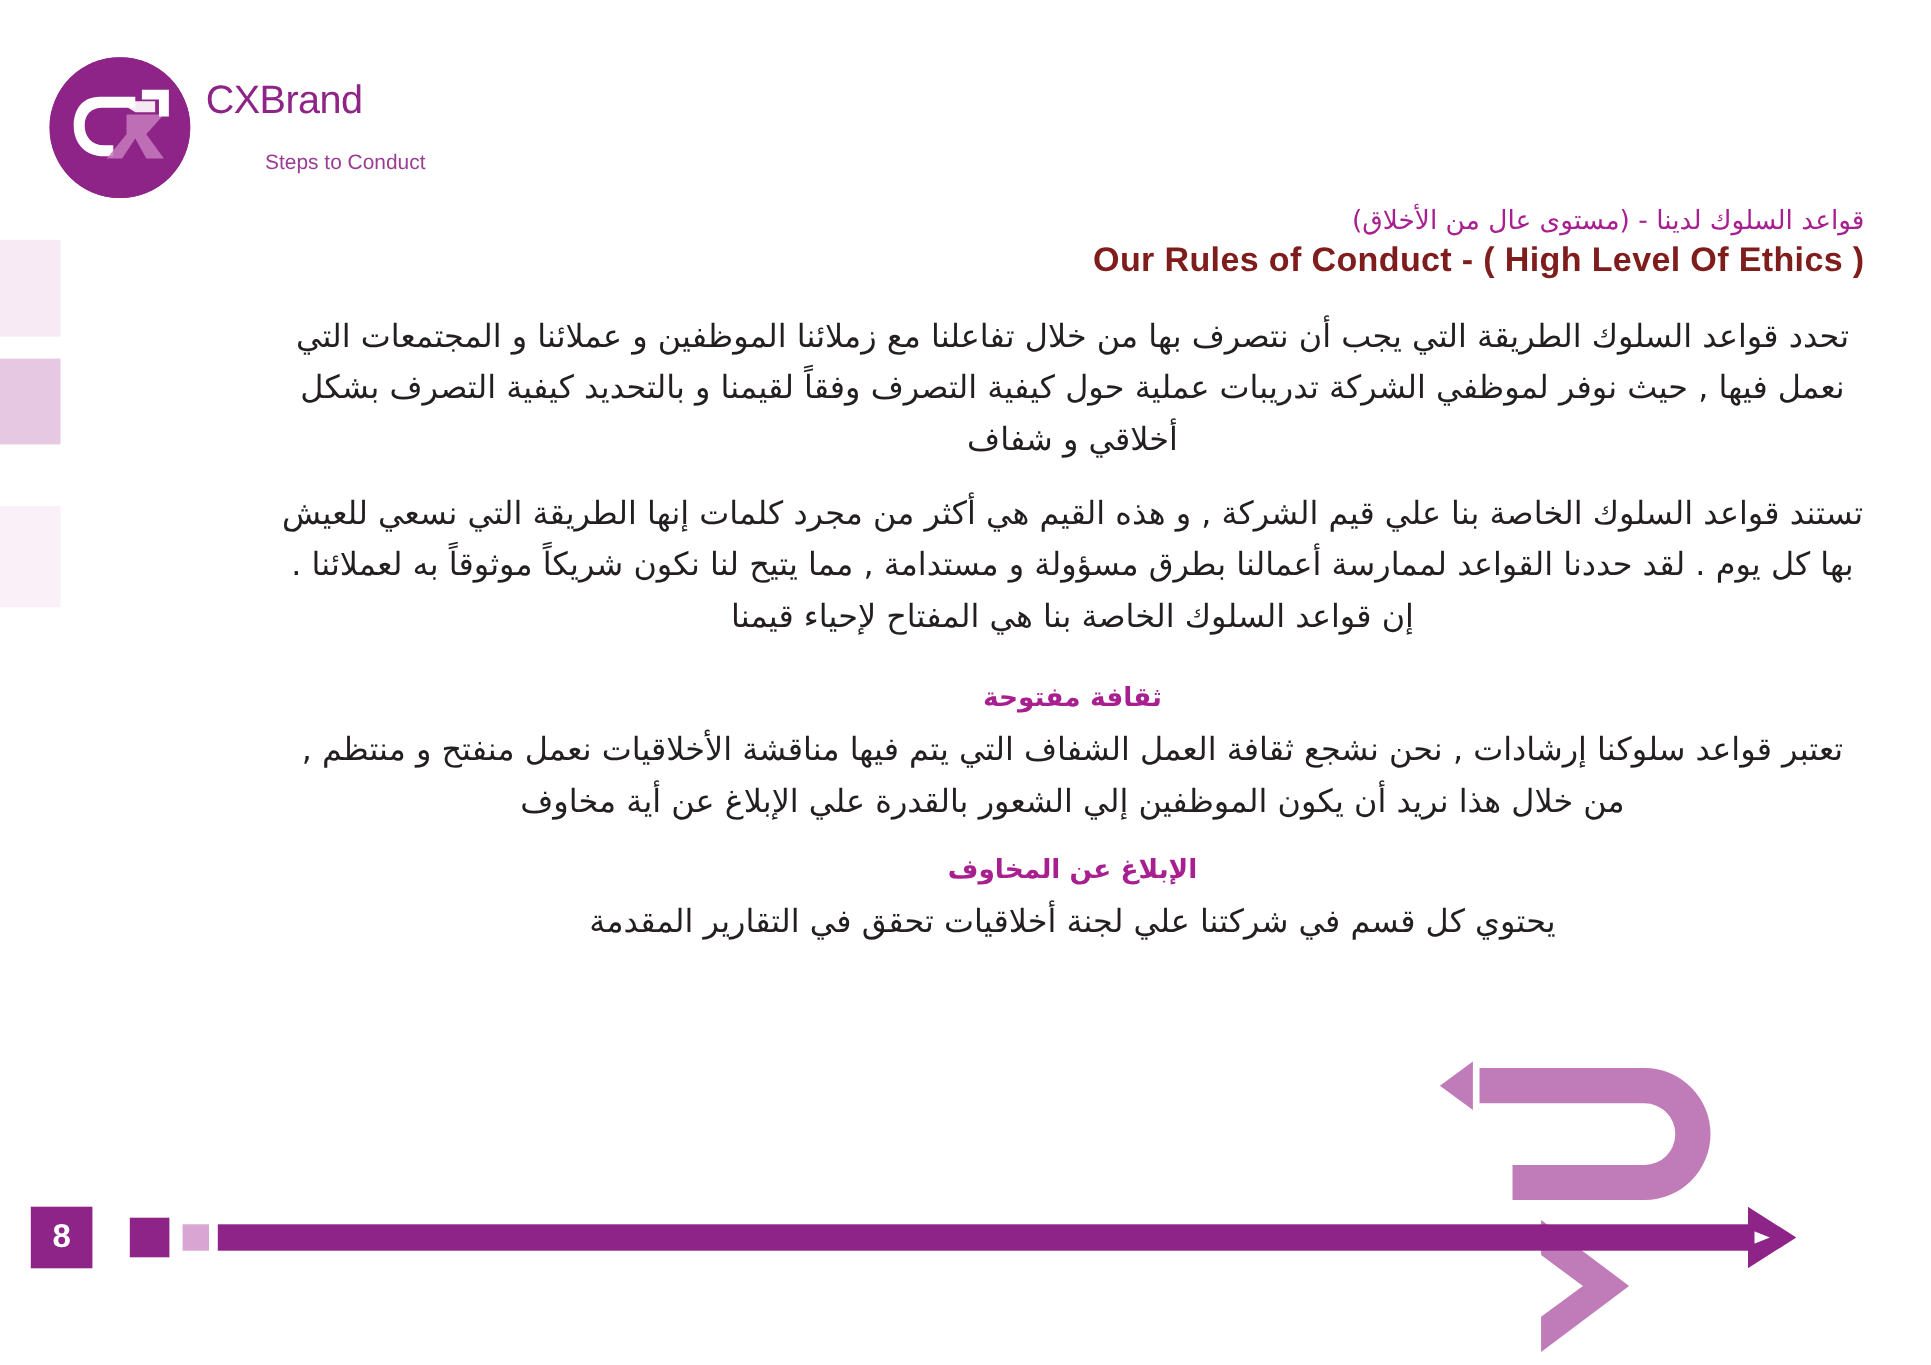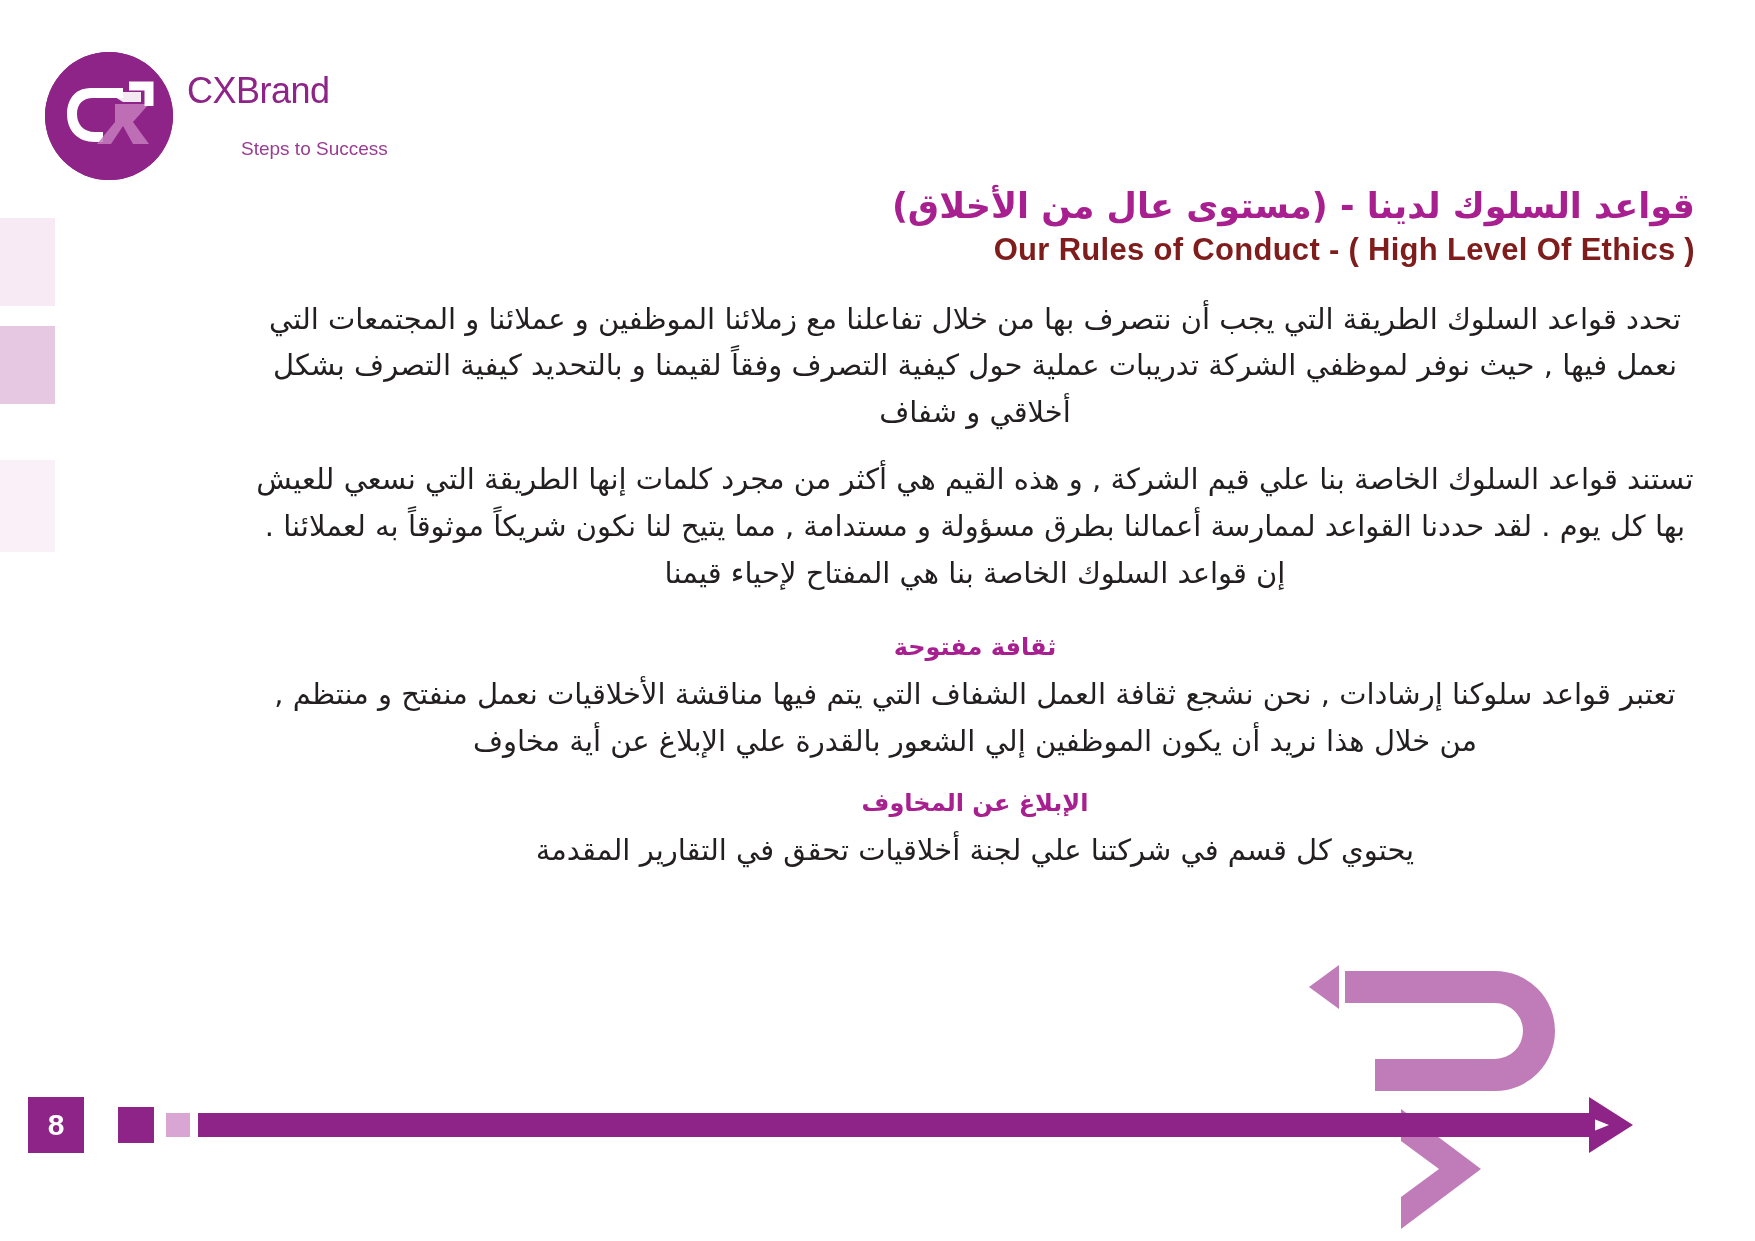--- a/index.html
+++ b/index.html
@@ -68,22 +68,22 @@
   .content {
     position: absolute;
     top: 185px;
     right: 60px;
     width: 1440px;
     direction: rtl;
     text-align: right;
   }
 
   .title-ar {
-    font-size: 35px;
-    font-weight: bold;
+    font-size: 24px;
+    font-weight: normal;
     color: #a81f8f;
     line-height: 1.25;
     margin: 0 0 2px 0;
   }
   .title-en {
     font-size: 31px;
     font-weight: bold;
     color: #7f1d1d;
     line-height: 1.25;
     margin: 0 0 26px 0;
@@ -182,21 +182,21 @@
   <div class="logo-mark">
     <svg width="128" height="128" viewBox="0 0 128 128" aria-hidden="true">
       <circle cx="64" cy="64" r="64" fill="#8e2388"></circle>
       <path d="M46 36 C28 36 22 50 22 62 C22 78 32 90 50 90 L58 90 L58 80 L50 80 C38 80 32 72 32 62 C32 52 38 46 48 46 L78 46 L78 36 Z" fill="#ffffff"></path>
       <path d="M62 40 L96 40 L96 50 L78 50 Z" fill="#ffffff" opacity="0.9"></path>
       <path d="M70 52 L104 52 L88 70 L104 92 L88 92 L78 74 L66 92 L52 92 L70 70 Z" fill="#c77bbd" opacity="0.85"></path>
       <path d="M84 34 L104 34 L104 54" fill="none" stroke="#ffffff" stroke-width="9"></path>
     </svg>
   </div>
   <div class="logo-text">CXBrand</div>
-  <div class="logo-tag">Steps to Success</div>
+  <div class="logo-tag">Steps to Conduct</div>
 </div>
 
 <div class="side-sq sq1"></div>
 <div class="side-sq sq2"></div>
 <div class="side-sq sq3"></div>
 
 <div class="content">
 
   <h1 class="title-ar">قواعد السلوك لدينا - (مستوى عال من الأخلاق)</h1>
   <h2 class="title-en">Our Rules of Conduct - (  High Level Of Ethics  )</h2>

